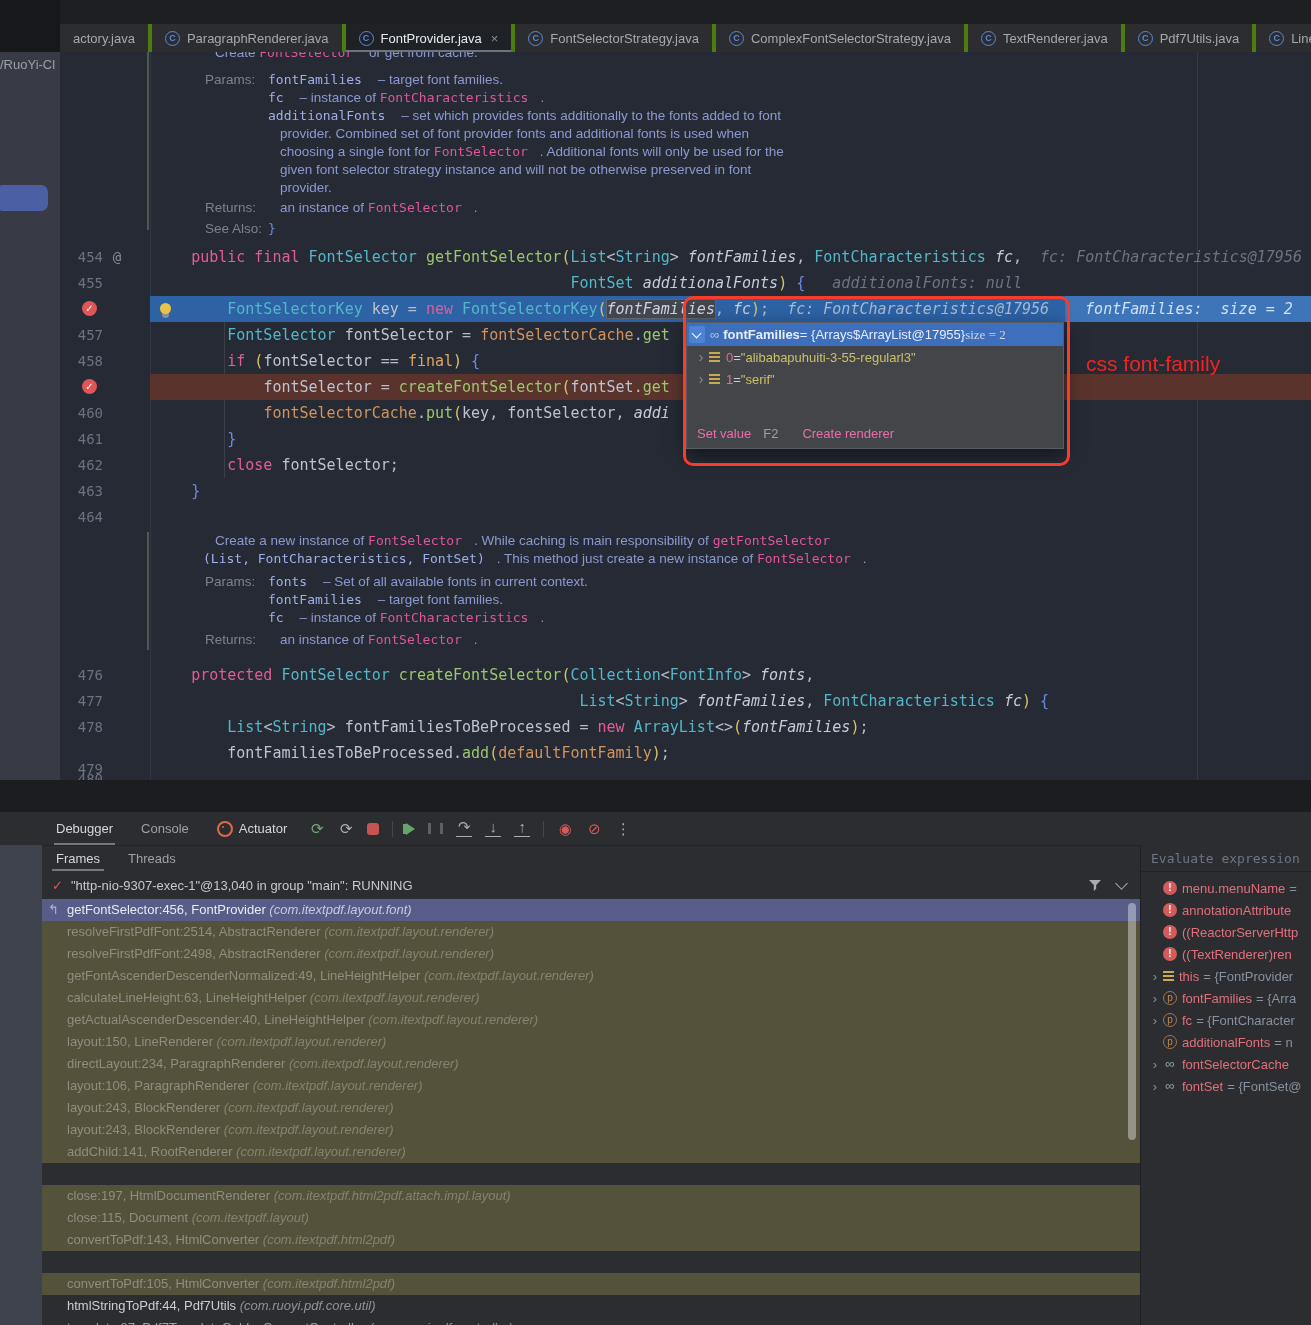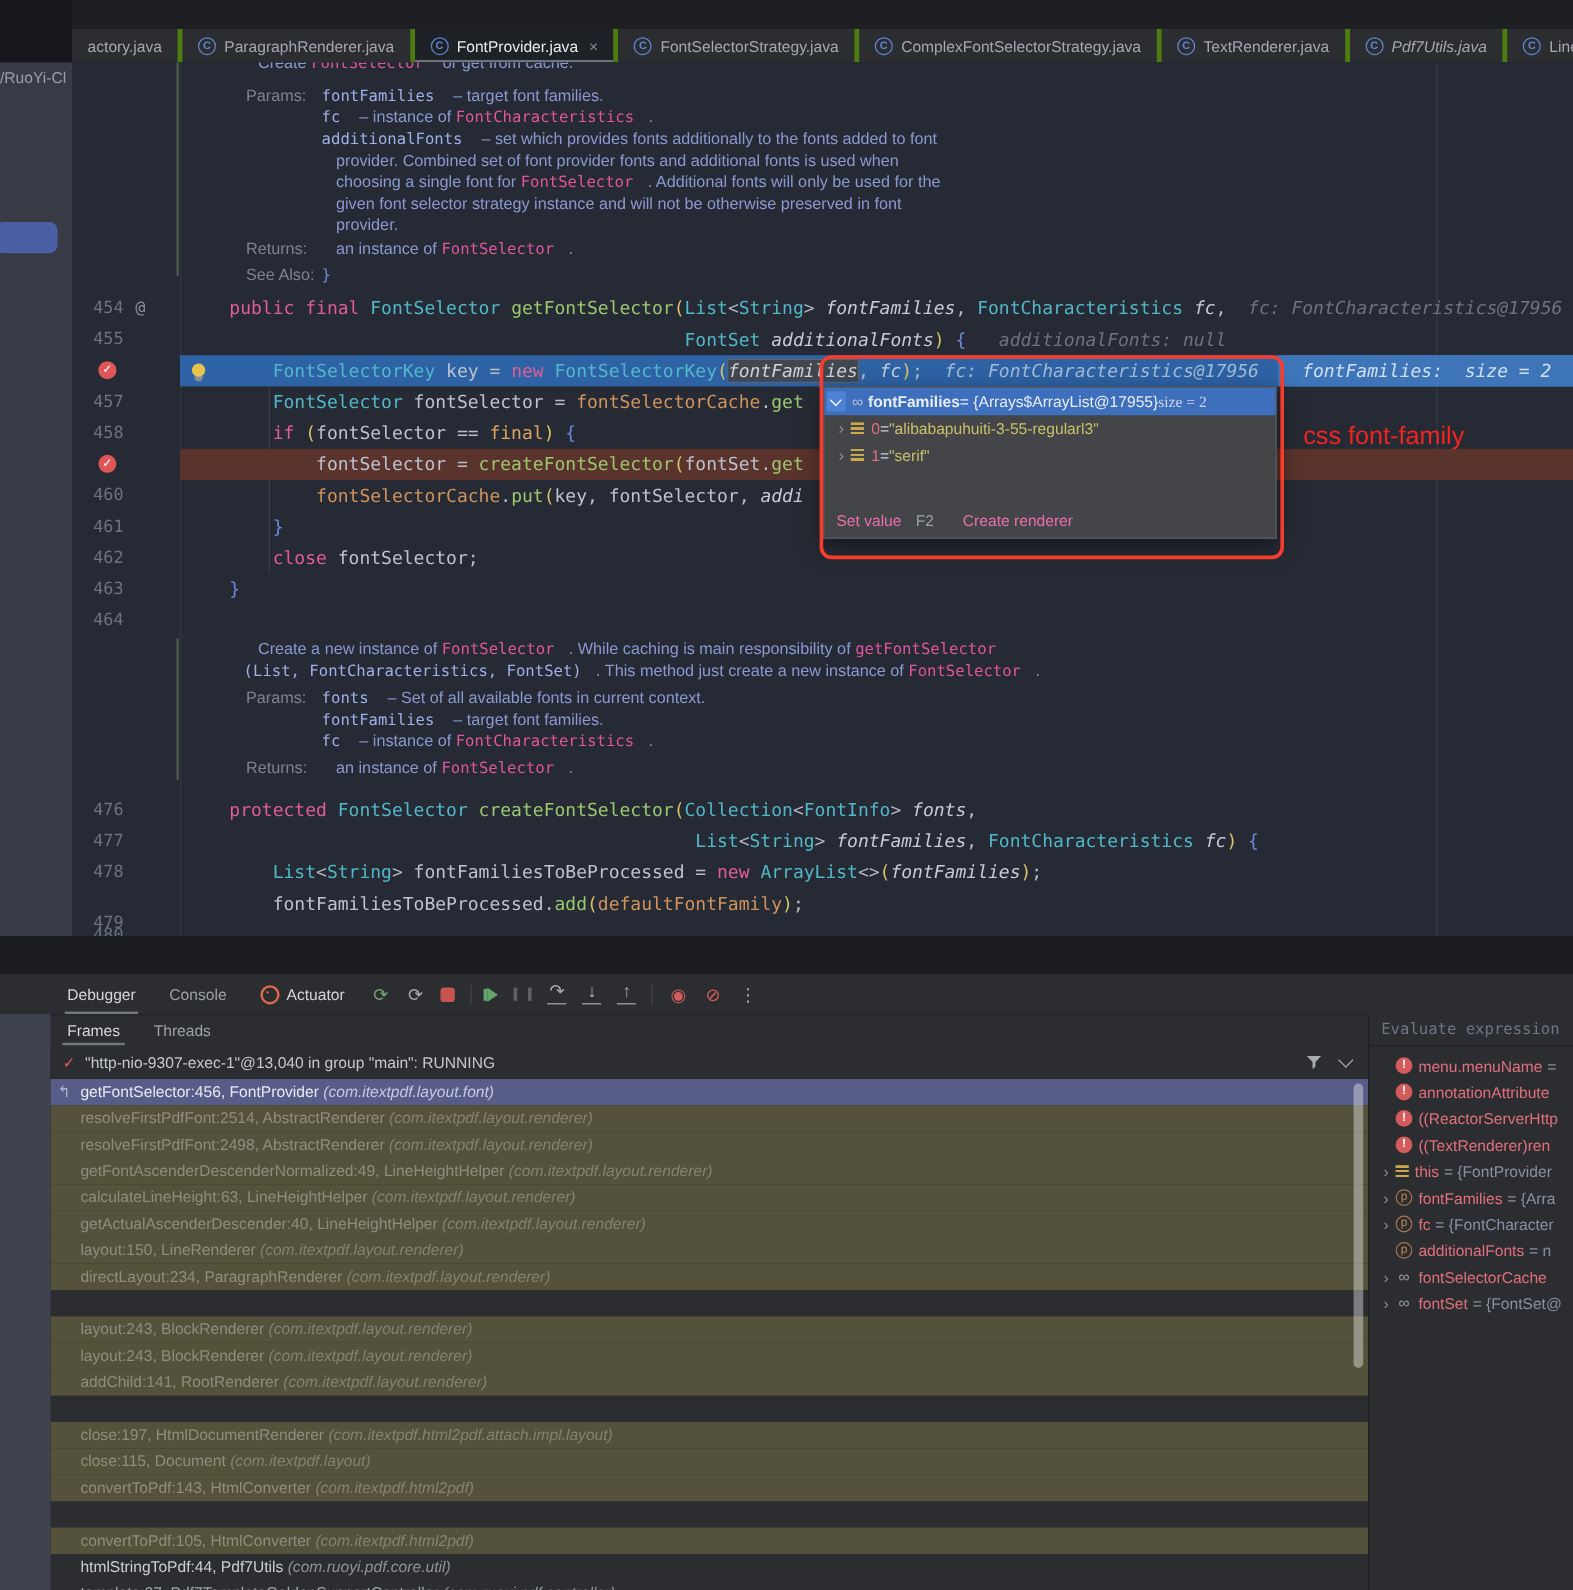--- a/index.html
+++ b/index.html
@@ -7,21 +7,21 @@
         font-family:"Liberation Sans",sans-serif;-webkit-font-smoothing:antialiased;}
   .abs{position:absolute;}
   
   #titlebar{left:0;top:0;width:1311px;height:24px;background:#1d1f22;}
   #tabbar{left:60px;top:24px;width:1251px;height:28px;background:#2b2d30;display:flex;overflow:hidden;}
   #tabbar-leftblock{left:0;top:0;width:60px;height:52px;background:#17181b;}
   .tab{display:flex;align-items:center;gap:7px;padding:0 13px;font-size:13px;color:#a4a8b0;
        border-right:4px solid #4d7c0f;white-space:nowrap;flex:0 0 auto;position:relative;}
   .tab.active{background:#1e2125;color:#e9ebef;}
   .tab.active::after{content:"";position:absolute;left:0;right:0;bottom:0;height:2px;background:#6f747c;}
-  .tab.italic span.tlabel{font-style:italic;}
+  .tab.italic span.tlabel{}
   .cicon{width:13px;height:13px;border:1.5px solid #5f87d8;border-radius:50%;color:#5f87d8;
          font-size:9px;line-height:13px;text-align:center;font-weight:bold;flex:0 0 auto;}
   .tclose{color:#8a8e96;font-size:13px;margin-left:2px;}
   
   #proj-sliver{left:0;top:52px;width:60px;height:728px;background:#383b45;overflow:hidden;}
   #proj-label{position:absolute;left:0;top:5px;font-size:13px;color:#9aa0a8;white-space:nowrap;}
   .stripe-btn{background:#4b5fa5;border-radius:7px;}
   
   #editor{left:60px;top:52px;width:1251px;height:728px;background:#252a34;overflow:hidden;}
   #editor .rowhl{position:absolute;left:90px;width:1161px;height:26px;}
@@ -323,20 +323,21 @@
     <div id="frames">
 
     <div class="frow selected" style="top: 0px;"><span class="retarrow">↰</span><span>getFontSelector:456, FontProvider </span><span class="pkg">(com.itextpdf.layout.font)</span></div>
         <div class="frow lib" style="top: 22px;"><span>resolveFirstPdfFont:2514, AbstractRenderer </span><span class="pkg">(com.itextpdf.layout.renderer)</span></div>
         <div class="frow lib" style="top: 44px;"><span>resolveFirstPdfFont:2498, AbstractRenderer </span><span class="pkg">(com.itextpdf.layout.renderer)</span></div>
         <div class="frow lib" style="top: 66px;"><span>getFontAscenderDescenderNormalized:49, LineHeightHelper </span><span class="pkg">(com.itextpdf.layout.renderer)</span></div>
         <div class="frow lib" style="top: 88px;"><span>calculateLineHeight:63, LineHeightHelper </span><span class="pkg">(com.itextpdf.layout.renderer)</span></div>
         <div class="frow lib" style="top: 110px;"><span>getActualAscenderDescender:40, LineHeightHelper </span><span class="pkg">(com.itextpdf.layout.renderer)</span></div>
         <div class="frow lib" style="top: 132px;"><span>layout:150, LineRenderer </span><span class="pkg">(com.itextpdf.layout.renderer)</span></div>
         <div class="frow lib" style="top: 154px;"><span>directLayout:234, ParagraphRenderer </span><span class="pkg">(com.itextpdf.layout.renderer)</span></div>
+        <div class="frow lib" style="top: 176px;"><span>layout:106, ParagraphRenderer </span><span class="pkg">(com.itextpdf.layout.renderer)</span></div>
         <div class="frow lib" style="top: 198px;"><span>layout:243, BlockRenderer </span><span class="pkg">(com.itextpdf.layout.renderer)</span></div>
         <div class="frow lib" style="top: 220px;"><span>layout:243, BlockRenderer </span><span class="pkg">(com.itextpdf.layout.renderer)</span></div>
         <div class="frow lib" style="top: 242px;"><span>addChild:141, RootRenderer </span><span class="pkg">(com.itextpdf.layout.renderer)</span></div>
         <div class="frow lib" style="top: 286px;"><span>close:197, HtmlDocumentRenderer </span><span class="pkg">(com.itextpdf.html2pdf.attach.impl.layout)</span></div>
         <div class="frow lib" style="top: 308px;"><span>close:115, Document </span><span class="pkg">(com.itextpdf.layout)</span></div>
         <div class="frow lib" style="top: 330px;"><span>convertToPdf:143, HtmlConverter </span><span class="pkg">(com.itextpdf.html2pdf)</span></div>
         <div class="frow lib" style="top: 374px;"><span>convertToPdf:105, HtmlConverter </span><span class="pkg">(com.itextpdf.html2pdf)</span></div>
         <div class="frow project" style="top: 396px;"><span>htmlStringToPdf:44, Pdf7Utils </span><span class="pkg">(com.ruoyi.pdf.core.util)</span></div>
         <div class="frow partial" style="top: 418px;"><span>template:87, Pdf7TemplateGoldenSupportController </span><span class="pkg">(com.ruoyi.pdf.controller)</span></div>
         <div id="fscroll"></div>

